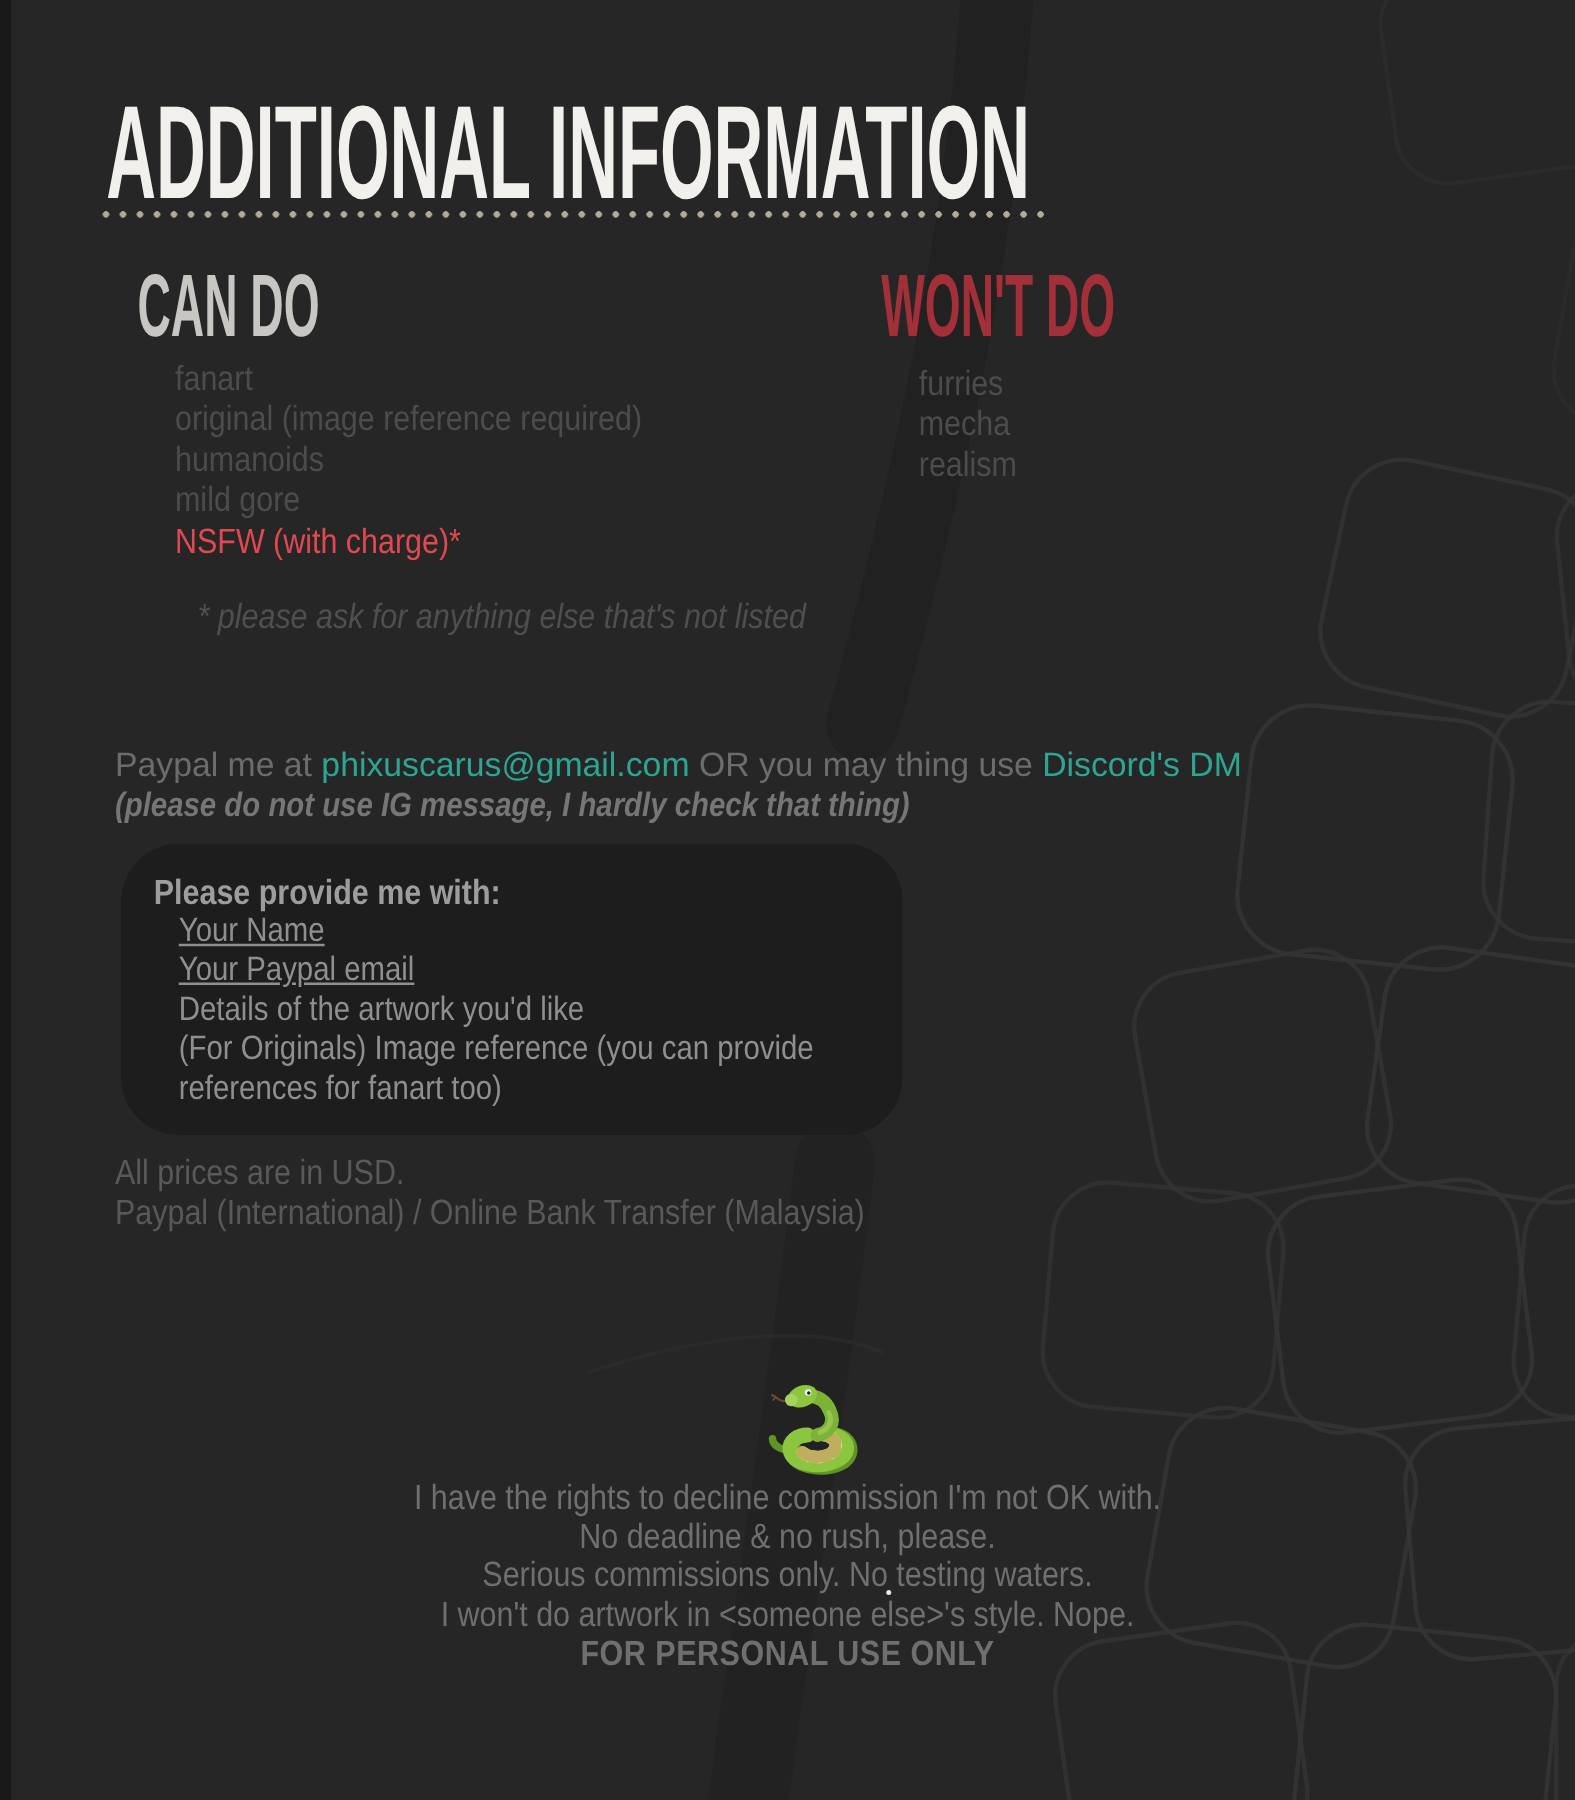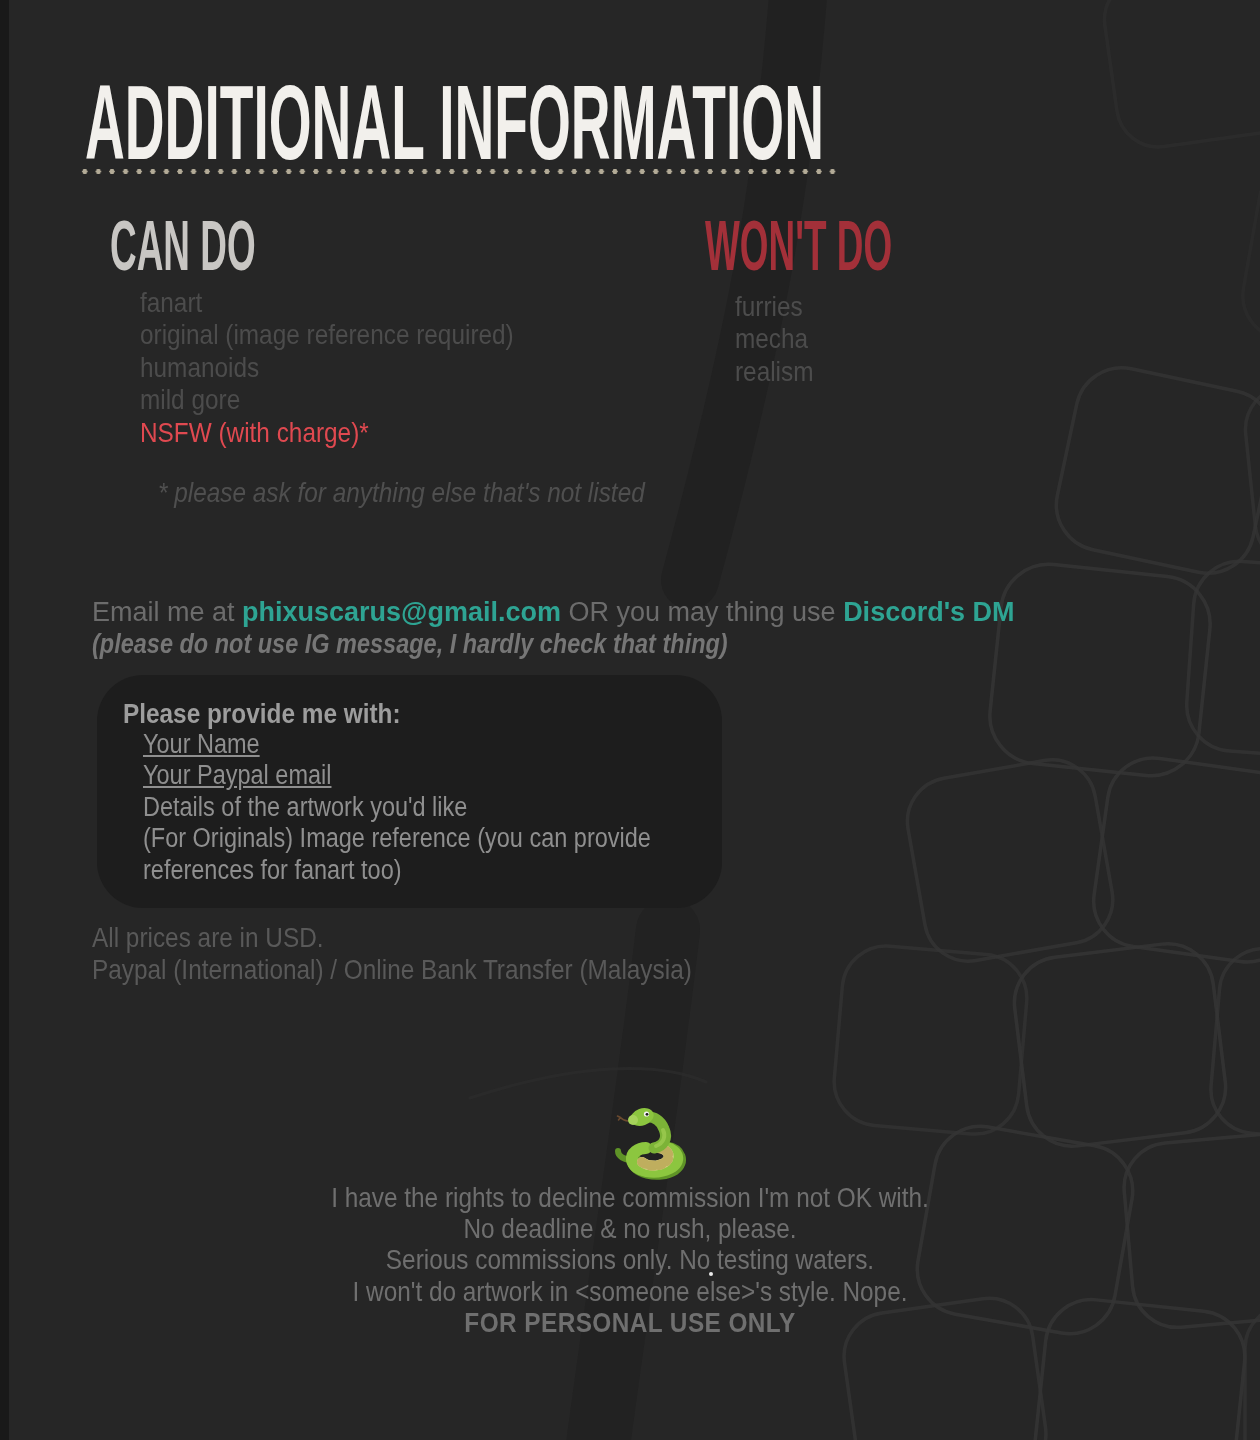--- a/index.html
+++ b/index.html
@@ -29,21 +29,21 @@
 
   .narrow { transform:scaleX(0.87); transform-origin:0 0; white-space:nowrap; }
   .list { font-size:28px; line-height:32.4px; color:#4c4c4c; }
   #cando-list  { left:140px; top:287px; }
   #wontdo-list { left:735px; top:291px; }
   .red { color:var(--nsfw-red,#e04950); }
 
   #note { left:158px; top:477px; font-size:28px; font-style:italic; color:#4f4f4f; }
 
   #contact-line1 { left:92px; top:597px; font-size:27px; color:#6c6c6c; white-space:nowrap; }
-  .hl { color:var(--accent-teal,#2ea493); font-weight:bold; }
+  .hl { color:var(--accent-teal,#2ea493); font-weight:normal; }
   #contact-line2 { left:92px; top:629px; font-size:27px; font-weight:bold; font-style:italic; color:#767676; }
 
   #provide-box {
     left:97px; top:675px; width:625px; height:233px;
     background:#1d1d1d; border-radius:46px;
   }
   #provide-heading { left:123px; top:698px; font-size:28px; font-weight:bold; color:#9d9d9d; }
   #provide-list { left:143px; top:729px; font-size:27px; line-height:31.4px; color:#8f8f8f; }
   .underline { text-decoration:underline; }
 
@@ -106,21 +106,21 @@
 <div id="wontdo-heading" class="abs display">WON'T DO</div>
 <div id="wontdo-list" class="abs narrow list">
   <div>furries</div>
   <div>mecha</div>
   <div>realism</div>
 </div>
 
 <div id="note" class="abs narrow">* please ask for anything else that's not listed</div>
 
 <div id="contact-line1" class="abs">
-  <span>Email me at </span><span class="hl">phixuscarus@gmail.com</span><span> OR you may thing use </span><span class="hl">Discord's DM</span>
+  <span>Paypal me at </span><span class="hl">phixuscarus@gmail.com</span><span> OR you may thing use </span><span class="hl">Discord's DM</span>
 </div>
 <div id="contact-line2" class="abs narrow">(please do not use IG message, I hardly check that thing)</div>
 
 <div id="provide-box" class="abs"></div>
 <div id="provide-heading" class="abs narrow">Please provide me with:</div>
 <div id="provide-list" class="abs narrow">
   <div class="underline">Your Name</div>
   <div class="underline">Your Paypal email</div>
   <div>Details of the artwork you'd like</div>
   <div>(For Originals) Image reference (you can provide</div>

